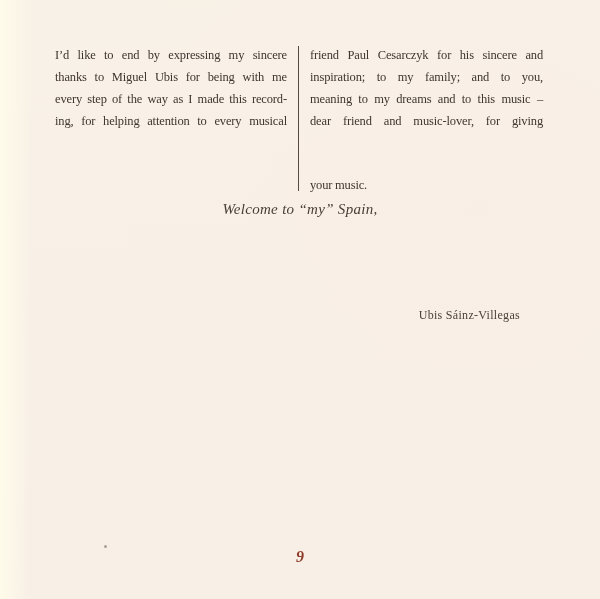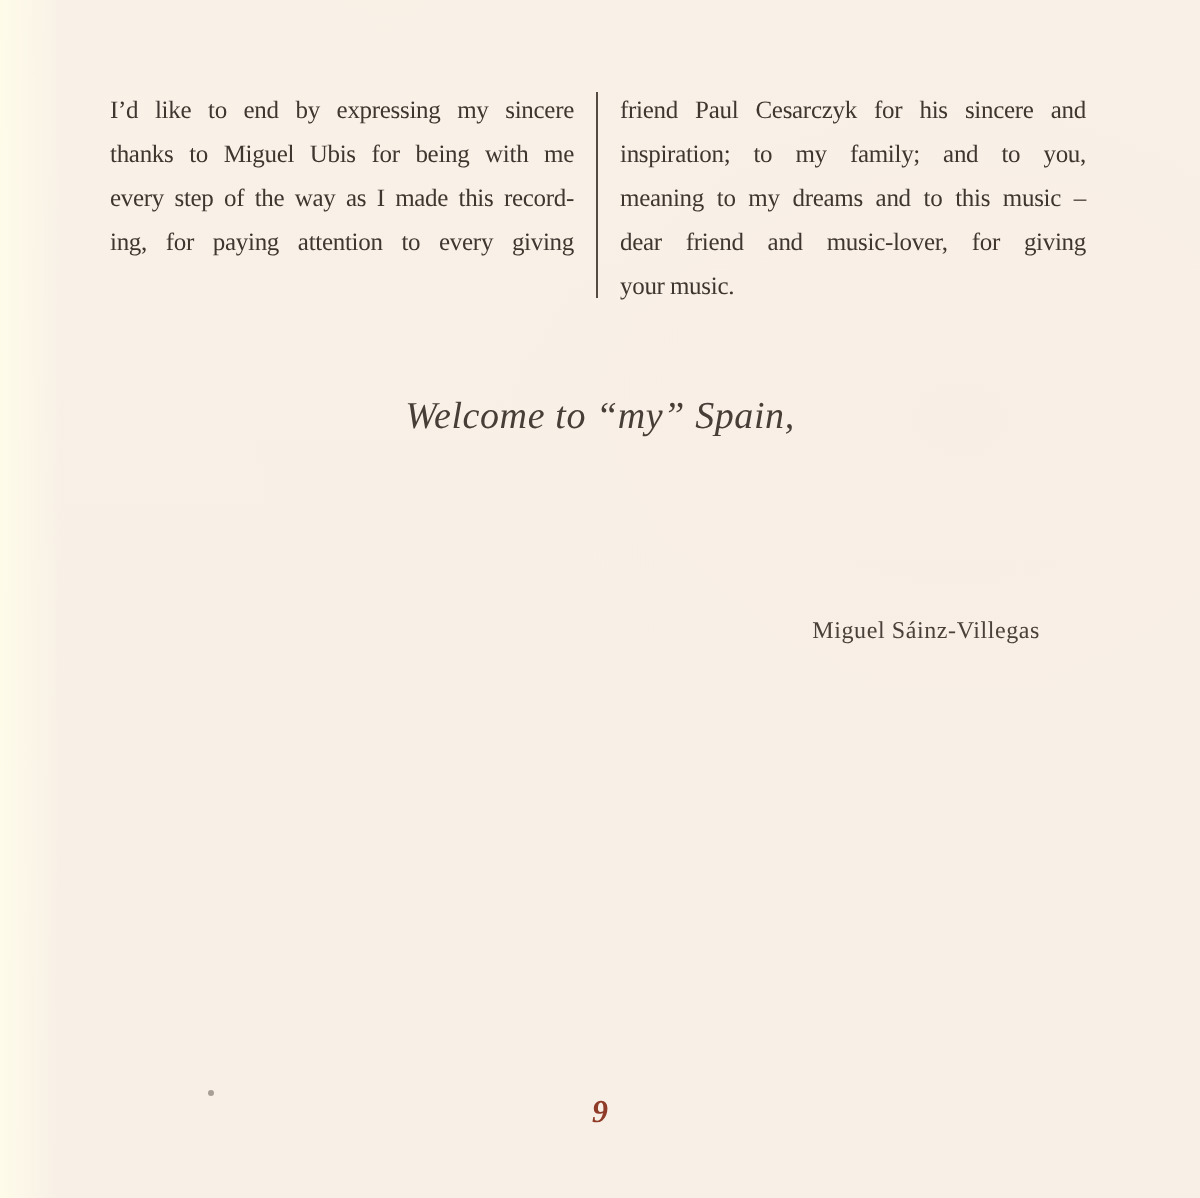--- a/index.html
+++ b/index.html
@@ -28,36 +28,36 @@
   .col {
     font-size: 12.5px;
     line-height: 22px;
     letter-spacing: -0.15px;
     word-spacing: -0.3px;
     color: #3e362f;
   }
   .col.left  { width: 232px; }
   .col.right { width: 233px; }
   .line { text-align: justify; text-align-last: justify; white-space: normal; }
-  .line.endline { text-align-last: left; }
+  .line.endline { text-align-last: left; margin-top: 42px; }
   .divider {
     width: 1px;
     margin: 2px 11px 5px 11px;
     background: #554b42;
     align-self: stretch;
   }
 
   
   .quote {
     position: absolute;
     top: 196px; left: 0;
     width: 600px;
     text-align: center;
     font-style: italic;
-    font-size: 19px;
+    font-size: 15px;
     line-height: 26px;
     letter-spacing: 0.3px;
     color: #473e37;
   }
 
   
   .signature {
     position: absolute;
     top: 308px; right: 80px;
     font-size: 12px;
@@ -90,35 +90,35 @@
 </head>
 <body>
 
 <div class="page">
 
   <div class="columns">
     <div class="col left">
       <div class="line">I’d like to end by expressing my sincere</div>
       <div class="line">thanks to Miguel Ubis for being with me</div>
       <div class="line">every step of the way as I made this record-</div>
-      <div class="line">ing, for paying attention to every giving</div>
+      <div class="line">ing, for helping attention to every musical</div>
     </div>
     <div class="divider"></div>
     <div class="col right">
       <div class="line">friend Paul Cesarczyk for his sincere and</div>
       <div class="line">inspiration; to my family; and to you,</div>
       <div class="line">meaning to my dreams and to this music –</div>
       <div class="line">dear friend and music-lover, for giving</div>
       <div class="line endline">your music.</div>
     </div>
   </div>
 
   <div class="quote">
     <div class="quote-line">Welcome to “my” Spain,</div>
   </div>
 
-  <div class="signature">Miguel Sáinz-Villegas</div>
+  <div class="signature">Ubis Sáinz-Villegas</div>
 
   <div class="speck"></div>
 
   <div class="page-number">9</div>
 
 </div>
 
 </body></html>

